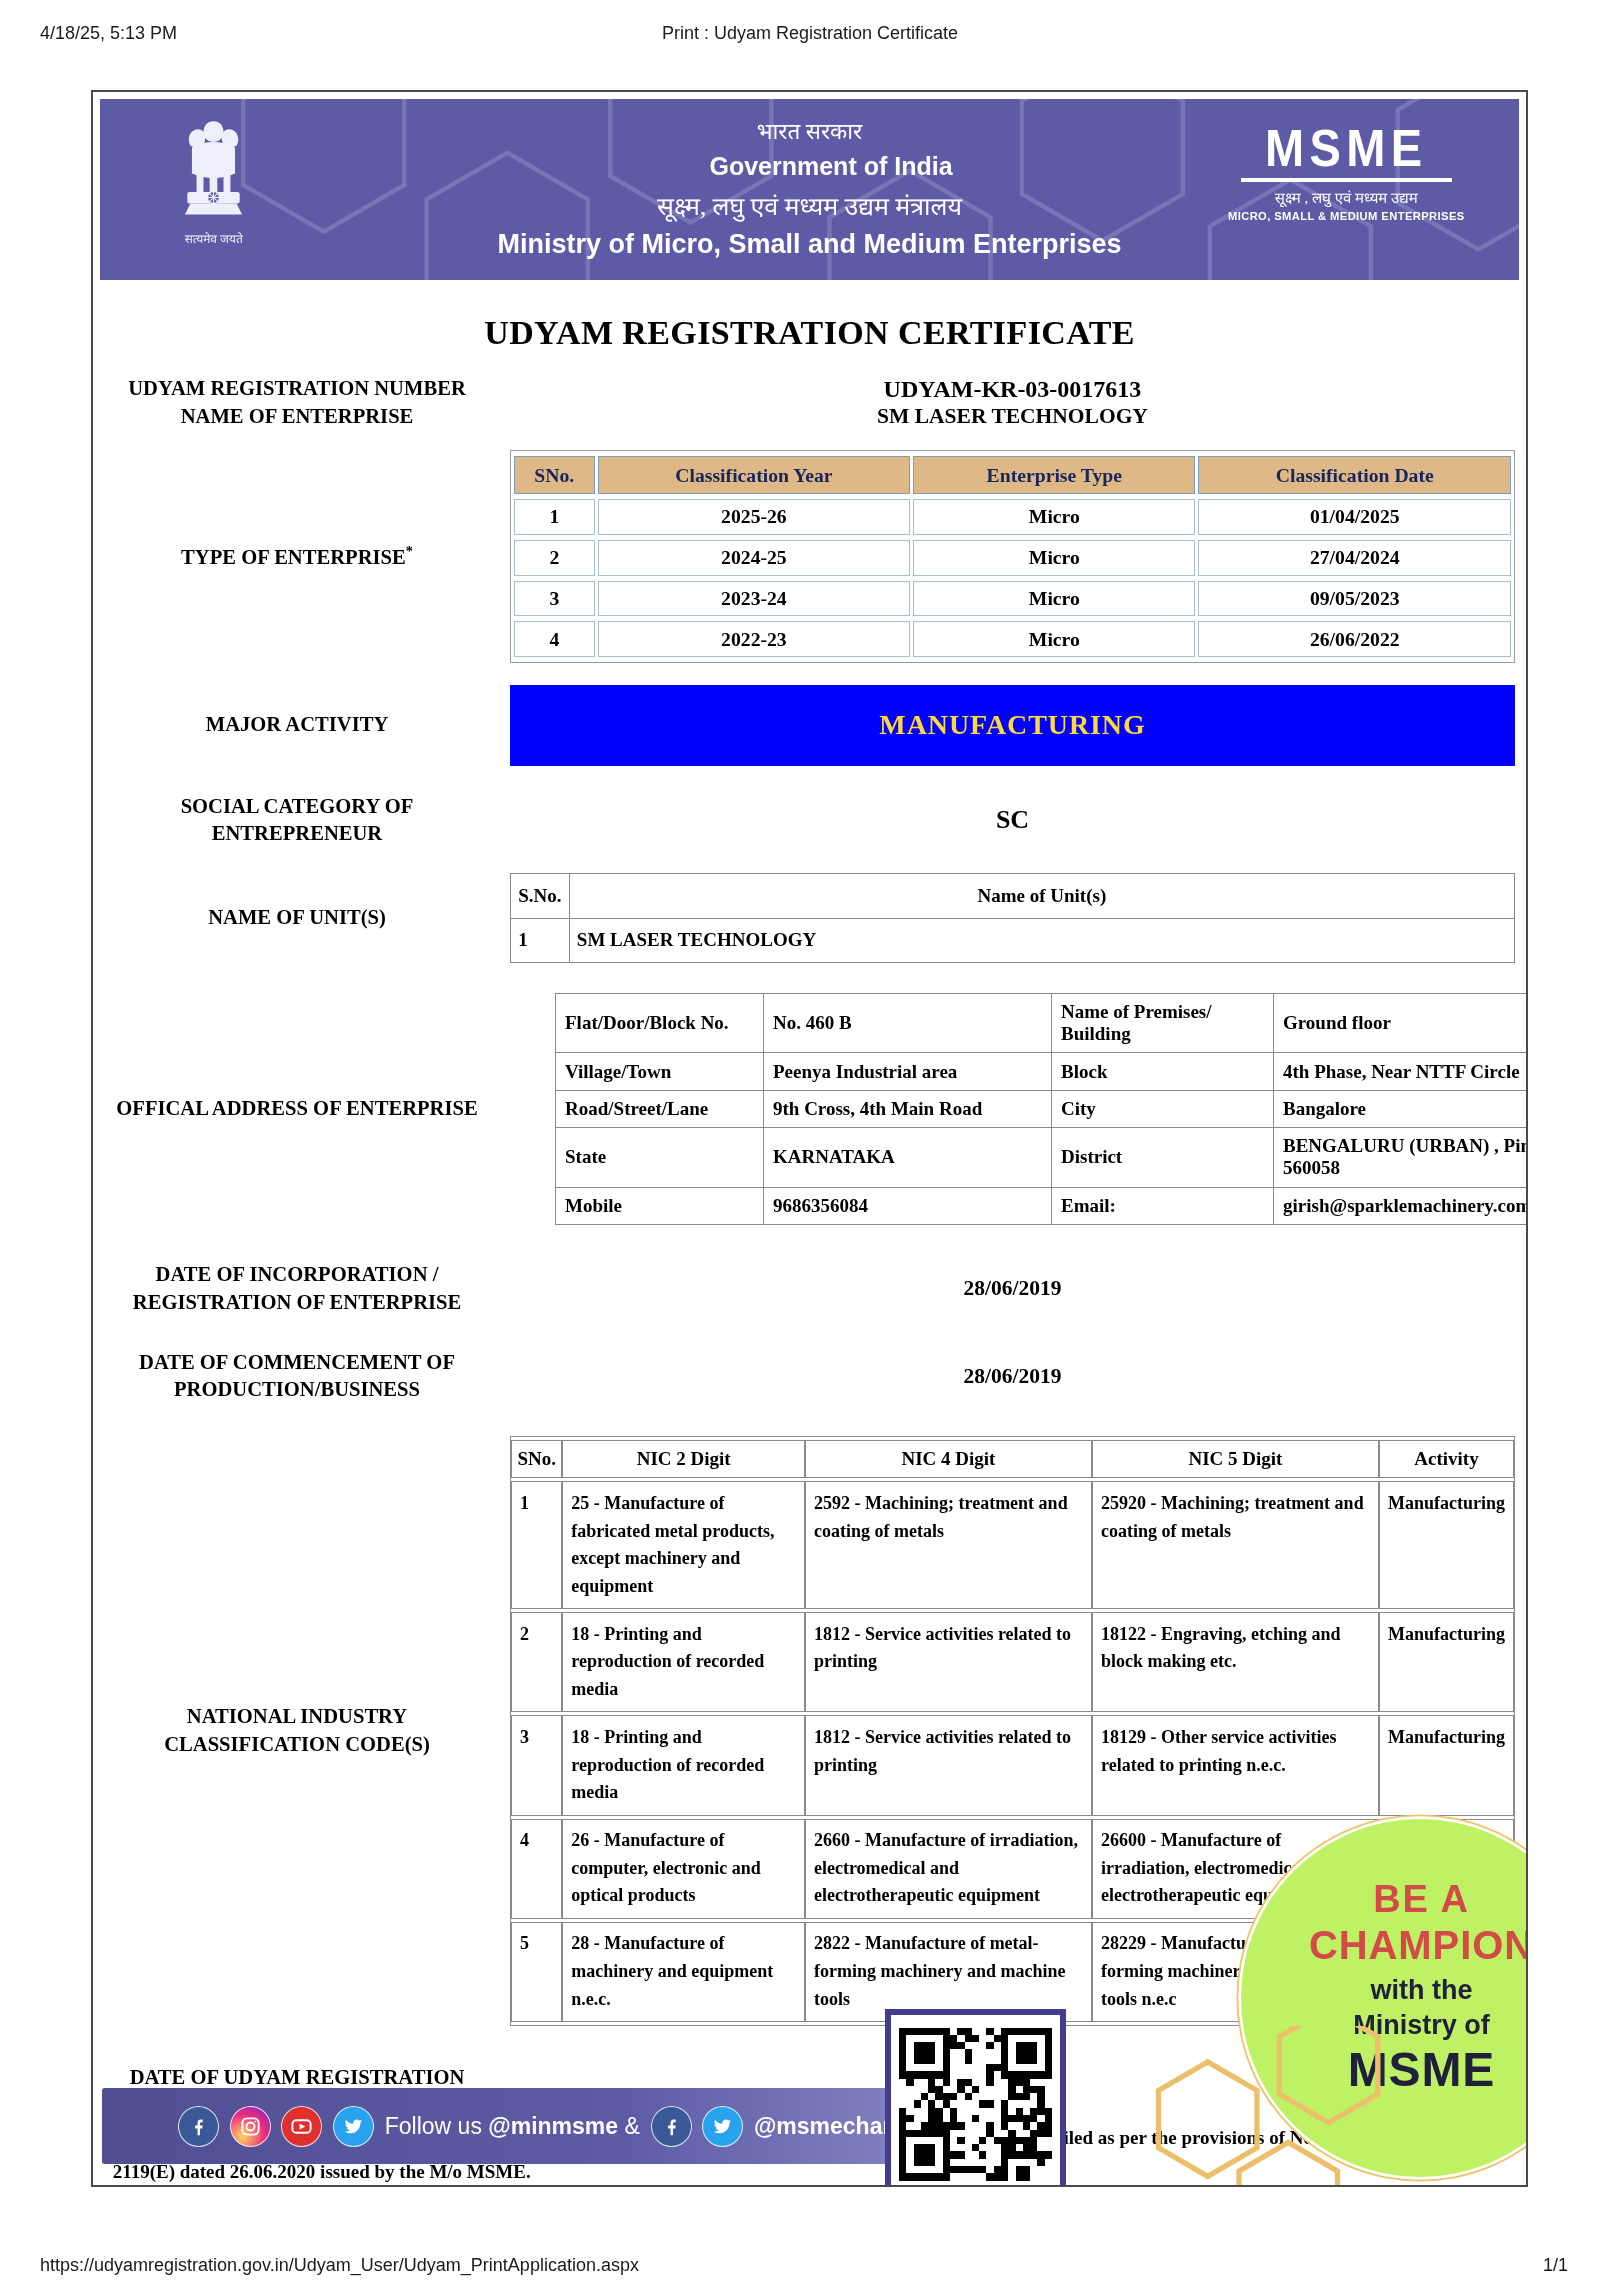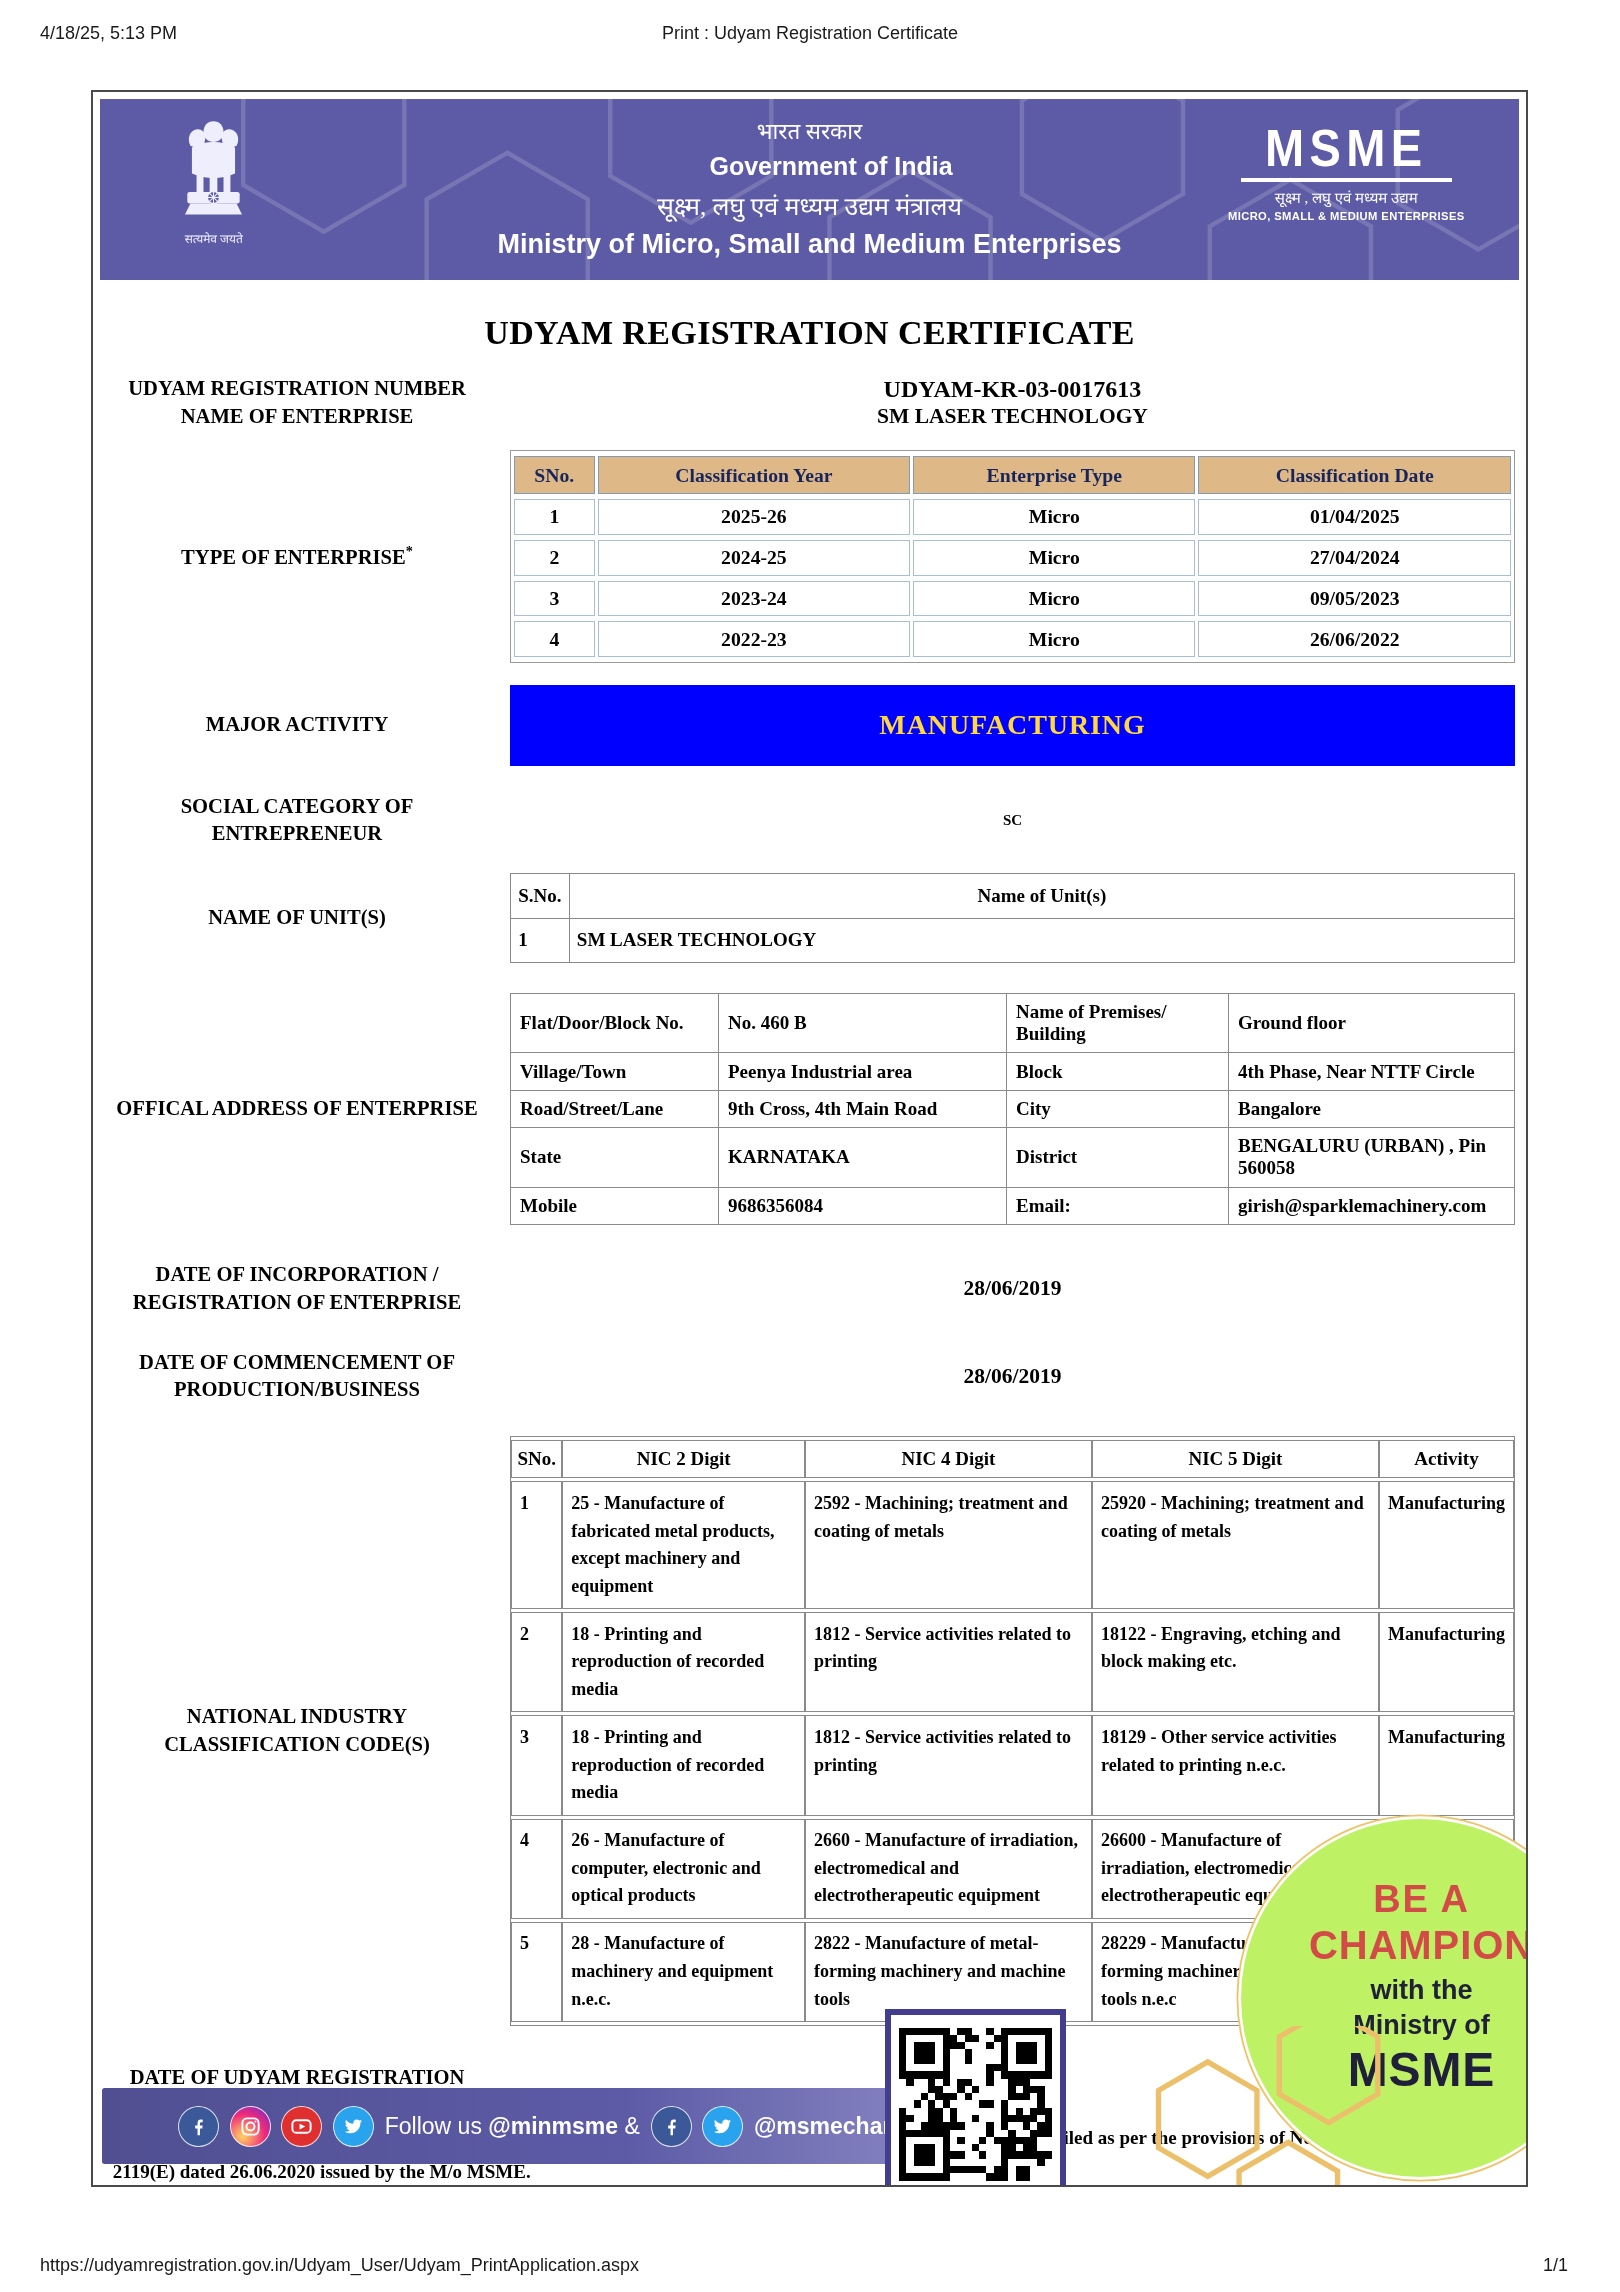--- a/index.html
+++ b/index.html
@@ -63,21 +63,21 @@
   .banner span { color:#ffd83d; font-weight:bold; font-size:28px; letter-spacing:0.9px; }
 
   
   .units-table { width:100%; border-collapse:collapse; }
   .units-table th, .units-table td { border:1.8px solid #8a8a8a; font-size:19px; font-weight:bold; padding:10.7px 7.2px; }
   .units-table th { text-align:center; }
   .units-table .sno { width:52px; text-align:left; }
   .units-table td.name { text-align:left; }
 
   
-  .addr-table { width:100%; border-collapse:collapse; }
+  .addr-table { width:100%; border-collapse:collapse;margin-left:45px; }
   .addr-table td { border:1.8px solid #8a8a8a; font-size:19px; font-weight:bold; padding:7.2px 9px; text-align:left; }
   .addr-c1 { width:208px; } .addr-c2 { width:288px; } .addr-c3 { width:222px; }
 
   
   .nic-table { width:100%; border:0.9px solid #8a8a8a; border-collapse:separate; border-spacing:0 3.6px; }
   .nic-table th { border:0.9px solid #8a8a8a; font-size:19px; font-weight:bold; padding:7.2px 5.4px; text-align:center; }
   .nic-table td { border:0.9px solid #8a8a8a; font-size:18px; font-weight:bold; padding:7.2px 8px;
     text-align:left; vertical-align:top; line-height:1.55; }
   .nic-c0 { width:47px; } .nic-c1 { width:258px; } .nic-c2 { width:303px; }
   .nic-c3 { width:303px; } .nic-c4 { width:90px; }
@@ -244,21 +244,21 @@
     <div class="lbl">MAJOR ACTIVITY</div>
     <div class="cnt">
       <div class="banner">
         <span>MANUFACTURING</span>
       </div>
     </div>
   </div>
 
   <div class="row" style="margin-top:27px;">
     <div class="lbl">SOCIAL CATEGORY OF ENTREPRENEUR</div>
-    <div class="cnt val-center" style="font-size:15px;">SC</div>
+    <div class="cnt val-center" style="font-size:26px;">SC</div>
   </div>
 
   <div class="row" style="margin-top:25px;">
     <div class="lbl">NAME OF UNIT(S)</div>
     <div class="cnt">
       <table class="units-table">
         <tbody>
             <tr>
           <th class="sno">S.No.</th>
           <th>Name of Unit(s)</th>

